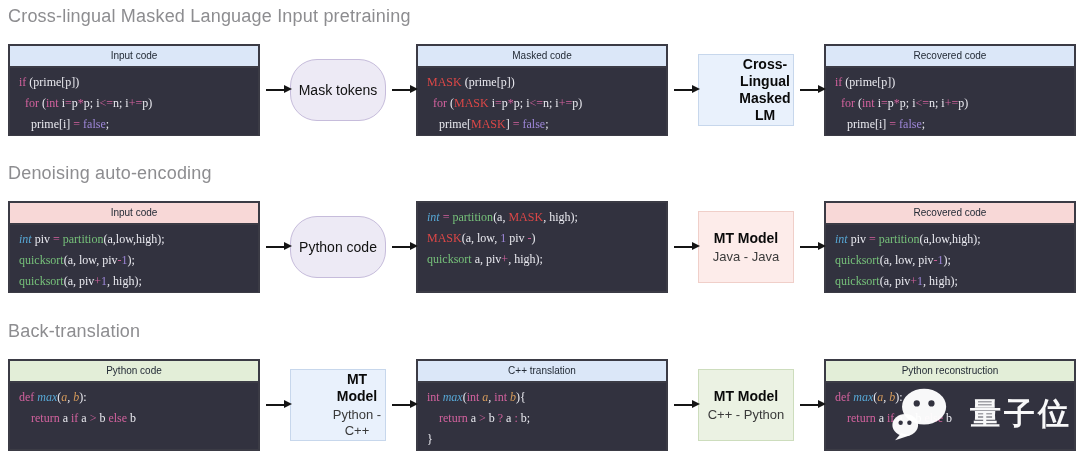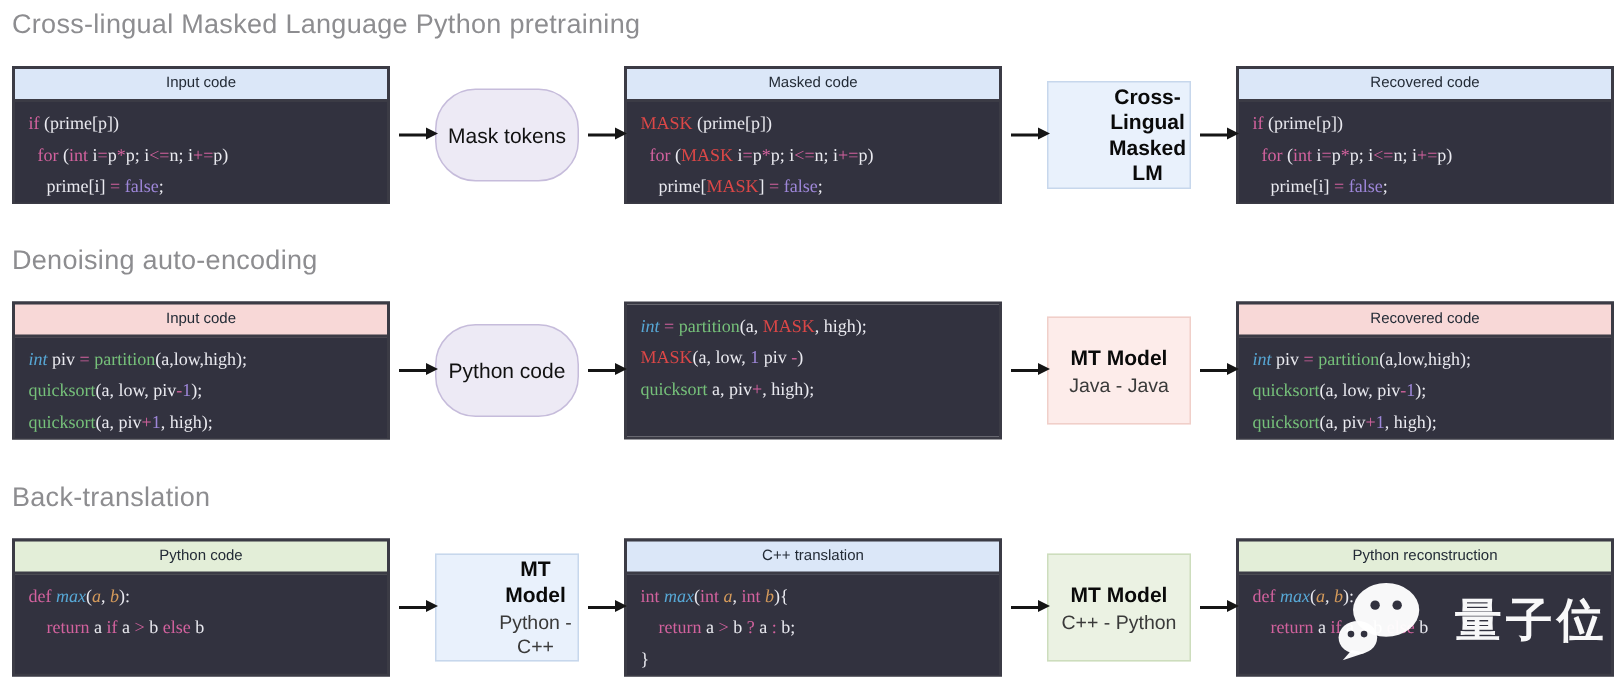--- a/index.html
+++ b/index.html
@@ -55,21 +55,21 @@
   
   .watermark{position:absolute;top:387px;right:8px;display:flex;align-items:center;gap:22px;z-index:5;}
   .wx-text{font-size:31px;font-weight:bold;color:rgba(255,255,255,.97);letter-spacing:3px;
     font-family:"Liberation Sans",sans-serif;}
 </style>
 </head>
 <body>
 
 <div id="rows">
     <section class="row">
-      <div class="row-title">Cross-lingual Masked Language Python pretraining</div>
+      <div class="row-title">Cross-lingual Masked Language Input pretraining</div>
       <div class="flow">
         <div class="code-box">
           <div class="code-header th-blue">Input code</div>
           <div class="code-body"><div class="code-line"><span class="tk-k">if</span><span class="tk-w"> (prime[p])</span></div><div class="code-line"><span class="tk-w">  </span><span class="tk-k">for</span><span class="tk-w"> (</span><span class="tk-k">int</span><span class="tk-w"> i</span><span class="tk-k">=</span><span class="tk-w">p</span><span class="tk-k">*</span><span class="tk-w">p; i</span><span class="tk-k">&lt;=</span><span class="tk-w">n; i</span><span class="tk-k">+=</span><span class="tk-w">p)</span></div><div class="code-line"><span class="tk-w">    prime[i] </span><span class="tk-k">=</span><span class="tk-w"> </span><span class="tk-p">false</span><span class="tk-w">;</span></div></div>
         </div>
         <div class="gap">
           <div class="arrow"></div>
         </div>
         <div class="pill">Mask tokens</div>
         <div class="gap">

